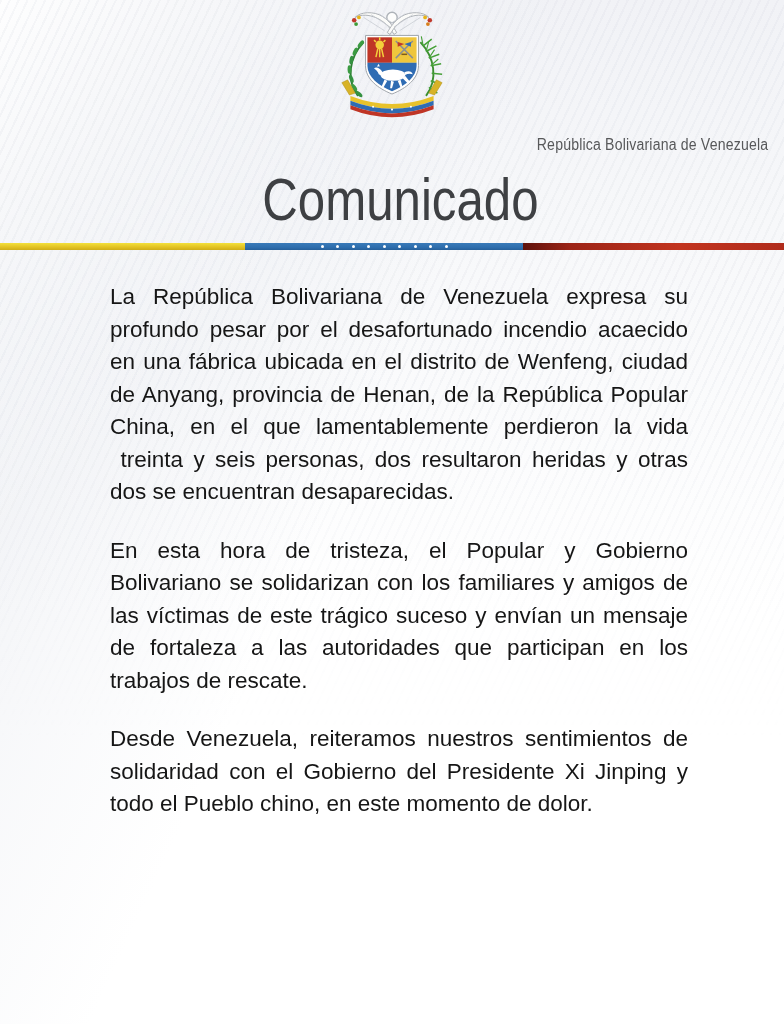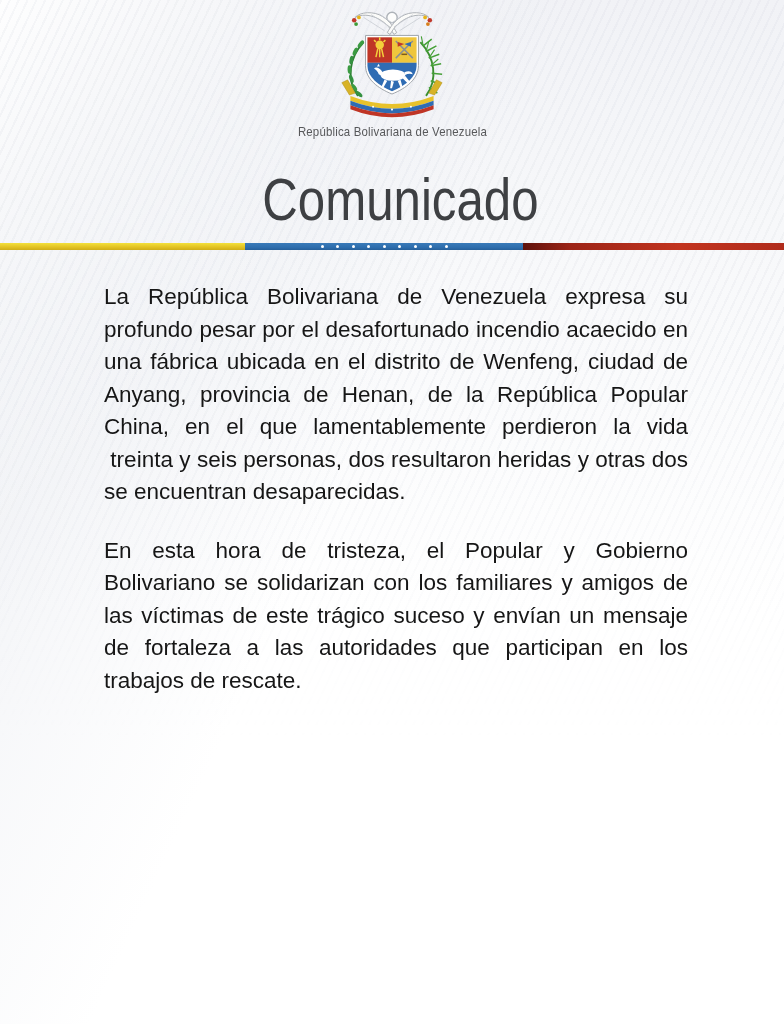--- a/index.html
+++ b/index.html
@@ -29,23 +29,23 @@
     pointer-events:none;
   }
 
   .emblem{
     position:absolute;top:8px;left:50%;
     transform:translateX(-50%);
     width:114px;height:121px;
   }
 
   .country{
-    position:absolute;top:124px;left:0;width:100%;
-    text-align:center;
-    font-size:13px;
+    position:absolute;top:136px;left:0;width:100%;
+    text-align:right;
+    font-size:16px;
     color:#57585a;
     letter-spacing:.2px;
   }
   .country span{display:inline-block;transform:scaleX(.88);transform-origin:center;}
 
   .title{
     position:absolute;top:162px;left:0;width:100%;
     margin:8px;
     text-align:center;
     font-size:60px;font-weight:400;line-height:1;
@@ -76,21 +76,21 @@
     position:absolute;inset:0;
     display:flex;align-items:center;justify-content:center;gap:12.5px;
   }
   .star{width:3px;height:3px;border-radius:50%;background:#fff;flex:0 0 auto;}
 
   .content{
     position:absolute;top:281px;left:96px;width:592px;
     color:#161616;
   }
   .content p{
-    margin:0 0 26px 8px;
+    margin:0 0 26px 14px;
     font-size:22.5px;
     line-height:32.5px;
     text-align:justify;
   }
   .content p.para-3{margin-bottom:14px;}
   .dateline{
     margin:0;
     padding-top:12px;
     font-size:22.5px;
     font-weight:bold;
@@ -195,15 +195,16 @@
           <span class="star" style="background: rgb(255, 255, 255);"></span>
           <span class="star" style="background: rgb(255, 255, 255);"></span>
         </div>
     </div>
     <div class="band red"></div>
   </div>
 
   <main class="content">
     <p class="para-1">La República Bolivariana de Venezuela expresa su profundo pesar por el desafortunado incendio acaecido en una fábrica ubicada en el distrito de Wenfeng, ciudad de Anyang, provincia de Henan, de la República Popular China, en el que lamentablemente perdieron la vida &nbsp;treinta y seis personas, dos resultaron heridas y otras dos se encuentran desaparecidas.</p>
     <p class="para-2">En esta hora de tristeza, el Popular y Gobierno Bolivariano se solidarizan con los familiares y amigos de las víctimas de este trágico suceso y envían un mensaje de fortaleza a las autoridades que participan en los trabajos de rescate.</p>
+    <p class="para-3">Desde Venezuela, reiteramos nuestros sentimientos de solidaridad con el Gobierno del Presidente Xi Jinping y todo el Pueblo chino, en este momento de dolor.</p>
   </main>
 
 </div>
 
 </body></html>

